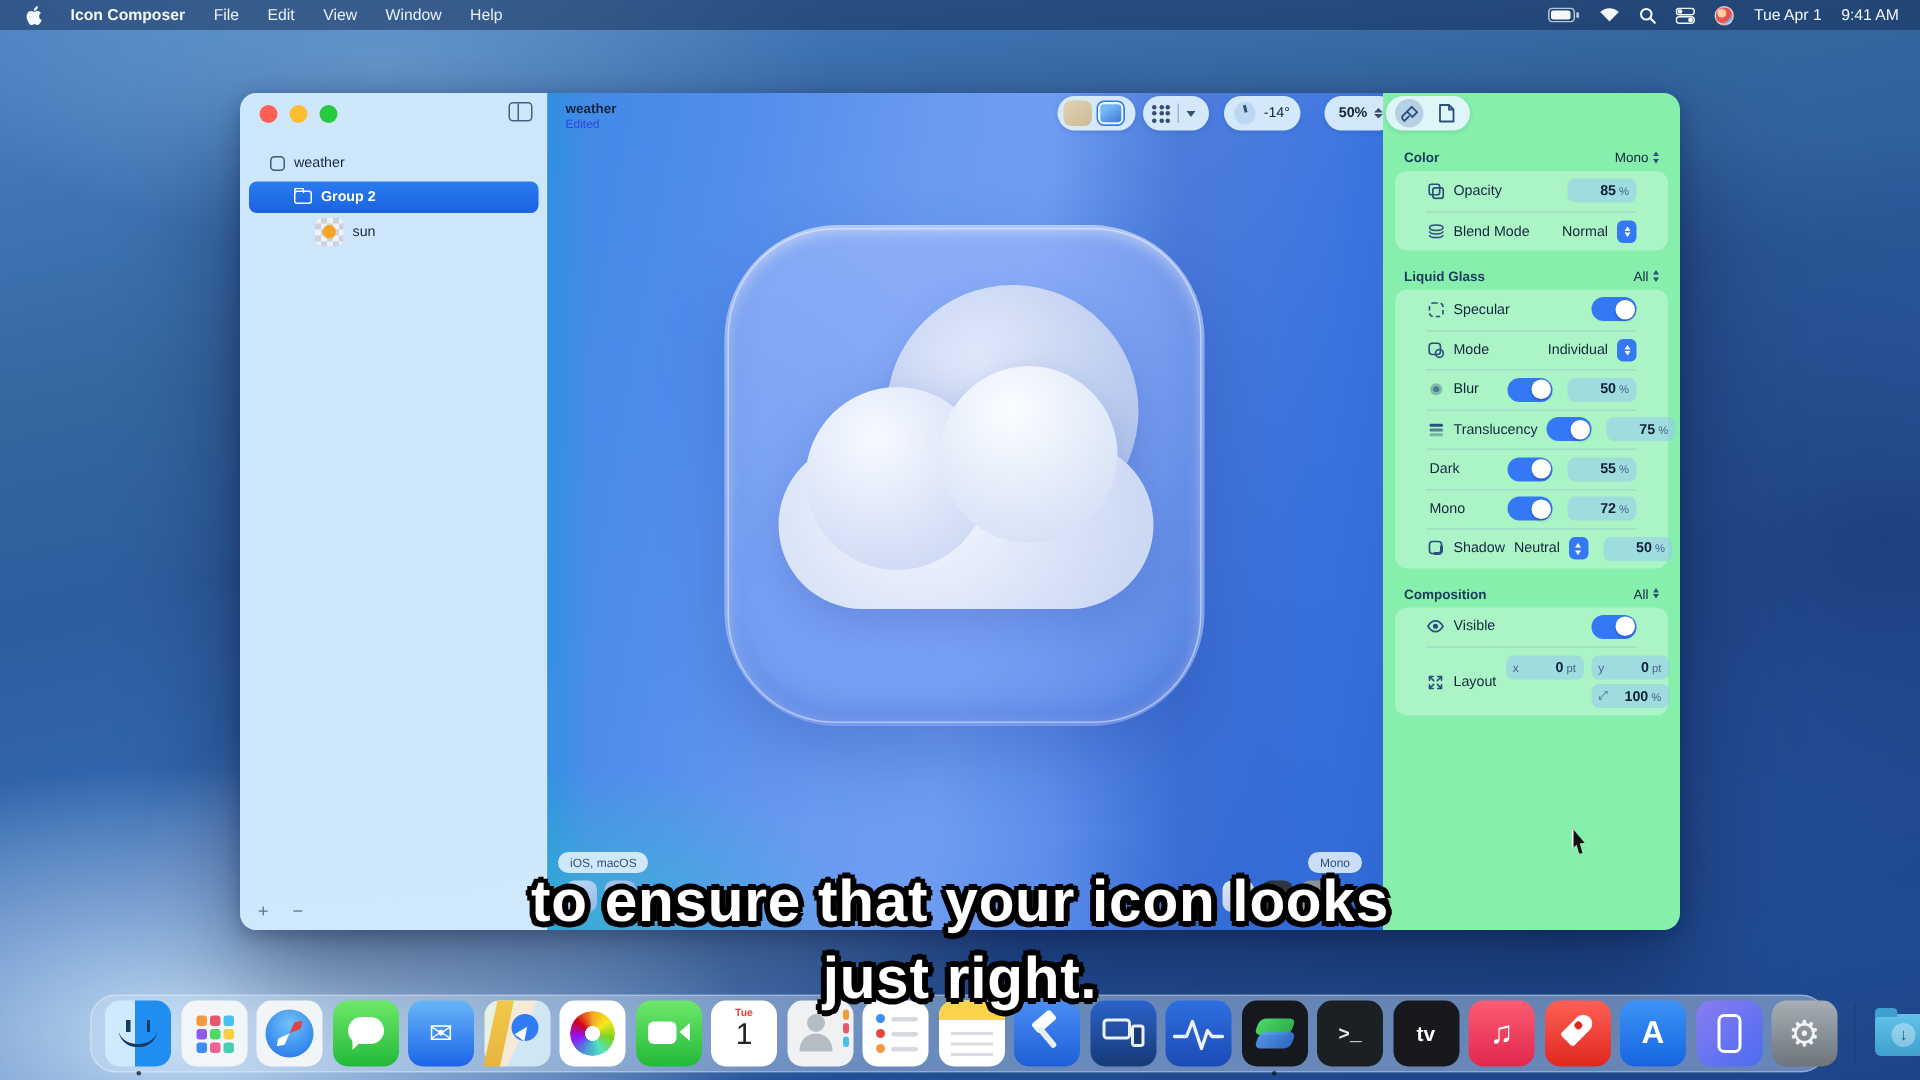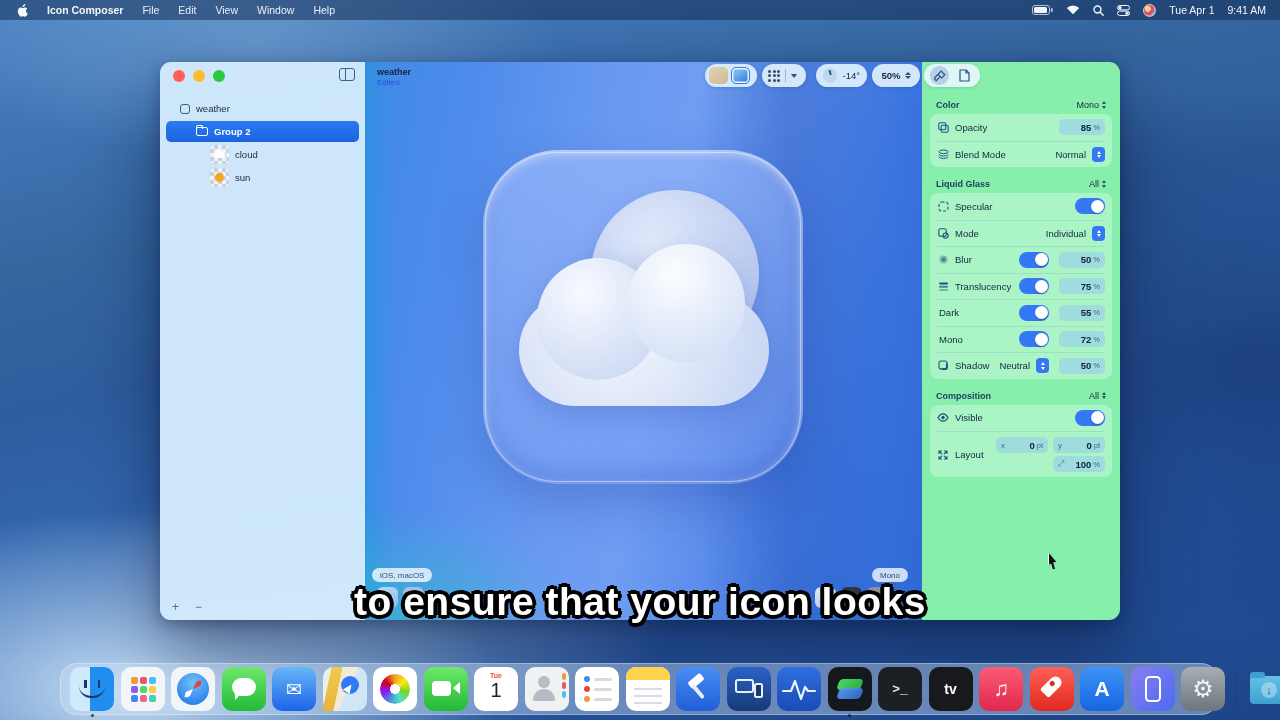--- a/index.html
+++ b/index.html
@@ -67,21 +67,21 @@
   .swatch.bg { background:linear-gradient(145deg,#e2d2b2,#cdbb97); }
   .swatch.ic { background:linear-gradient(145deg,#79b9f2 30%,#2f6fd9); border:1.6px solid #2f7bf0; box-shadow:inset 0 0 0 1.5px #eaf4fd; }
   .gridbtn { left:397px; width:44px; padding:0 6px; gap:5px; }
   .gridglyph { width:12px; height:12px; display:grid; grid-template-columns:repeat(3,1fr); gap:1.5px; }
   .gridglyph b { background:#33506e; border-radius:1.5px; }
   .divline { width:1px; height:13px; background:rgba(60,90,130,.35); }
   .chev { width:0; height:0; border-left:3.5px solid transparent; border-right:3.5px solid transparent; border-top:4.5px solid #33506e; }
   .rot { left:451px; width:51px; padding:0 7px; gap:5px; font-size:9.5px; color:#14243d; }
   .dial { width:15px; height:15px; border-radius:50%; background:#bcd7f2; position:relative; }
   .dial::before { content:""; position:absolute; left:50%; top:1.5px; width:1.6px; height:5px; background:#33506e; transform-origin:50% 6px; transform:rotate(-14deg); }
-  .zoom { left:507px; width:48px; padding:0 8px; gap:4px; font-size:9.5px; font-weight:bold; color:#14243d; justify-content:center; }
+  .zoom { left:518px; width:48px; padding:0 8px; gap:4px; font-size:9.5px; font-weight:bold; color:#14243d; justify-content:center; }
   .stp { display:flex; flex-direction:column; gap:1.5px; }
   .stp i { width:0; height:0; border-left:3px solid transparent; border-right:3px solid transparent; }
   .stp .u { border-bottom:3.8px solid #33506e; } .stp .d { border-top:3.8px solid #33506e; }
 
   .glass { position:absolute; left:118px; top:88px; width:320px; height:334px; border-radius:76px;
     background:linear-gradient(160deg, rgba(158,186,250,.68), rgba(116,154,242,.52));
     box-shadow:inset 0 3px 12px rgba(255,255,255,.6), inset 0 -10px 22px rgba(55,90,200,.35), 0 20px 45px rgba(25,55,150,.28); }
   .glass::after { content:""; position:absolute; inset:2px; border-radius:72px; border:1.5px solid rgba(255,255,255,.45); }
   .sunball { position:absolute; right:44px; top:40px; width:168px; height:168px; border-radius:50%;
     background:radial-gradient(circle at 38% 32%, #e3ebfb, #b7c8ee 75%); box-shadow:0 8px 20px rgba(60,90,190,.25); }
@@ -102,21 +102,21 @@
 
   
   .panel { flex:1; background:#86efac; position:relative; font-size:9.5px; color:#14263f; }
   .ptools { position:absolute; top:2px; left:2px; height:23px; width:56px; background:rgba(228,245,253,.95); border-radius:12px;
     display:flex; align-items:center; justify-content:center; gap:6px; box-shadow:0 1px 3px rgba(20,50,110,.15); }
   .toolcirc { width:19px; height:19px; border-radius:50%; display:flex; align-items:center; justify-content:center; }
   .toolcirc.on { background:rgba(120,155,195,.4); }
   .insp { position:absolute; top:34px; left:8px; right:8px; }
   .sechead { display:flex; justify-content:space-between; align-items:center; padding:4px 6px 4px 6px; font-weight:bold; color:#1d3a5e; font-size:9px; }
   .scope { display:flex; align-items:center; gap:3px; font-weight:normal; color:#14263f; }
-  .group { background:rgba(255,255,255,.3); border-radius:8px; padding:0 7px; margin-bottom:8px; }
+  .group { background:rgba(255,255,255,.3); border-radius:8px; padding:0 21px; margin-bottom:8px; }
   .row { height:26.5px; display:flex; align-items:center; gap:6px; border-top:1px solid rgba(110,150,195,.22); }
   .group .row:first-child { border-top:none; }
   .ricon { width:12px; display:flex; justify-content:center; color:#2b4f7d; flex:none; }
   .rlabel { flex:1; }
   .rlabel.indent { margin-left:2px; }
   .chip { background:rgba(150,200,242,.55); border-radius:5px; height:16px; min-width:46px; padding:0 5px; display:flex; align-items:center; justify-content:flex-end; gap:2px; font-size:9.5px; font-weight:bold; color:#102038; }
   .chip .unit { font-size:7.5px; font-weight:normal; color:#47648a; }
   .chip .pre { margin-right:auto; font-size:8px; font-weight:normal; color:#47648a; }
   .toggle { width:30px; height:16px; border-radius:9px; background:#3478f6; position:relative; flex:none; }
   .toggle::after { content:""; position:absolute; right:1.5px; top:1.5px; width:13px; height:13px; border-radius:50%; background:#fff; box-shadow:0 1px 2px rgba(0,0,60,.3); }
@@ -274,26 +274,20 @@
         <span>weather</span>
       </div>
       <div class="trow sel ind1">
         <span class="folder">
             <i></i>
           </span>
         <span>Group 2</span>
       </div>
       <div class="trow ind2">
         <span class="thumb">
-            <span class="cl"></span>
-          </span>
-        <span>cloud</span>
-      </div>
-      <div class="trow ind2">
-        <span class="thumb">
             <span class="su"></span>
           </span>
         <span>sun</span>
       </div>
     </div>
     <div class="sb-foot">
       <span>+</span>
       <span>−</span>
     </div>
   </div>
@@ -562,20 +556,21 @@
         </div>
       </div>
     </div>
   </div>
 </div>
 
 <div class="cursor"></div>
 
 <div class="caption">
   <div>to ensure that your icon looks</div>
+  <div>just right.</div>
 </div>
 
 <div class="dock">
   <div class="di d-finder running">
       <i class="e1"></i>
       <i class="e2"></i>
       <b></b>
     </div>
   <div class="di d-launch">
       <b></b>

